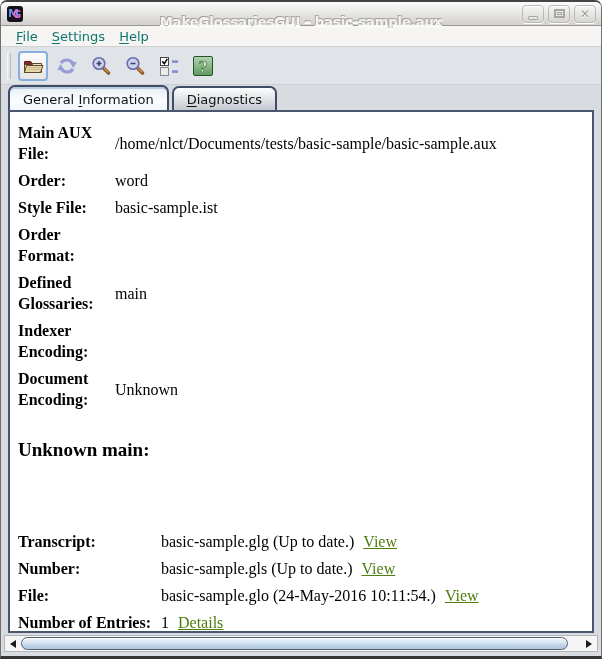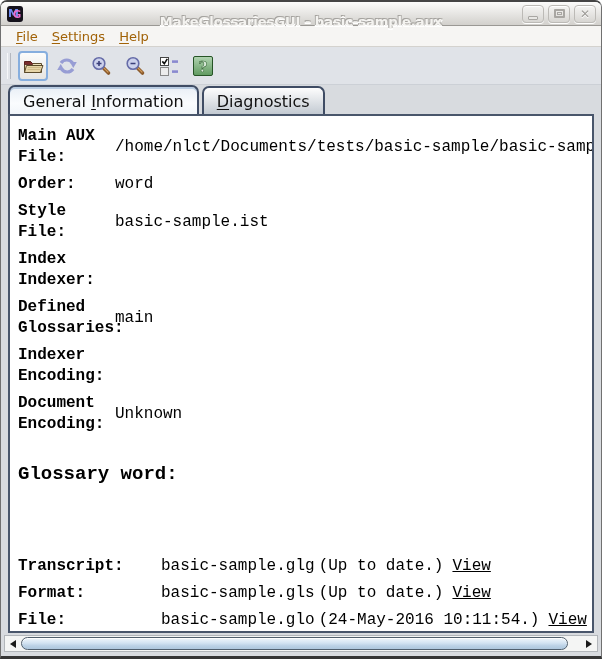--- a/index.html
+++ b/index.html
@@ -52,21 +52,21 @@
   .glyph-max > div { width:5px; height:3px; border:1px solid #a8a6a2; }
   .glyph-close { font:bold 12px "DejaVu Sans",sans-serif; color:#a09e9a; text-shadow:0 1px 0 #fff; }
 
   
   .menubar {
     height:21px; flex:0 0 21px;
     background:#f6f5f3;
     border-bottom:1px solid #d4d2ce;
     display:flex; align-items:center;
     padding-left:8px;
-    font-size:13px; color:#a16207;
+    font-size:13px; color:#0f766e;
   }
   .menu-item { padding:2px 7px; cursor:default; }
   .mn { text-decoration:underline; text-underline-offset:2px; }
 
   
   .toolbar {
     height:38px; flex:0 0 38px;
     background:#e0e3e8;
     border-bottom:1px solid #ccd0d6;
     display:flex; align-items:center;
@@ -79,58 +79,58 @@
     border-radius:4px; cursor:default;
   }
   .tb-btn.focused {
     border:2px solid #86aede;
     background:linear-gradient(#fcfcfb,#e7e5e1);
   }
 
   
   .tabbar { flex:0 0 25px; display:flex; align-items:flex-end; padding-left:7px; background:#d8dbdf; }
   .tab {
-    font-size:16px; color:#111;
+    font-size:13px; color:#111;
     padding:4px 13px 3px 13px;
     border:2px solid #3f4c64; border-bottom:none;
     border-radius:7px 7px 0 0;
     background:linear-gradient(#fdfdfd,#c3cad2);
     margin-right:3px; cursor:default; position:relative; z-index:2;
   }
   .tab.active {
     background:linear-gradient(#e9eff6 0%, #fafcfe 60%, #f2f6fa 100%);
     box-shadow:inset 0 2px 0 #b9cce2;
     padding-top:5px;
   }
 
   
   .content {
     flex:1 1 auto;
     margin:0 7px;
     border:2px solid #49566b;
     background:#ffffff;
     padding:10px 4px 0 8px;
-    font-family:Liberation Mono, monospace;
+    font-family:Liberation Serif, serif;
     font-size:16px; color:#000;
     overflow:hidden;
     line-height:21px;
   }
   .f-row { display:flex; align-items:center; margin-bottom:6px; }
   .f-label { width:97px; flex:0 0 97px; font-weight:bold; }
   .f-value { white-space:nowrap; }
 
   .g-head { font-size:19px; line-height:25px; font-weight:bold; margin-top:27px; }
 
   .g-rows { margin-top:69px; }
   .g-row { display:flex; margin-bottom:6px; }
   .g-label { width:143px; flex:0 0 143px; font-weight:bold; white-space:nowrap; }
   .g-file { white-space:nowrap; }
   .g-status { margin-left:4px; white-space:nowrap; }
   .g-status:empty { display:none; }
-  .g-link { margin-left:9px; color:#000000; text-decoration:underline; cursor:pointer; white-space:nowrap; }
+  .g-link { margin-left:9px; color:#4d7c0f; text-decoration:underline; cursor:pointer; white-space:nowrap; }
 
   
   .hscroll {
     flex:0 0 17px;
     margin:2px 3px 4px 3px;
     display:flex; align-items:center;
     background:#f4f5f4;
     border:1px solid #b2b6ba;
   }
   .scroll-arrow { width:16px; height:15px; display:flex; align-items:center; justify-content:center; cursor:default; }
@@ -253,45 +253,45 @@
     </div>
     <div class="f-row">
       <div class="f-label">Order:</div>
       <div class="f-value">word</div>
     </div>
     <div class="f-row">
       <div class="f-label">Style File:</div>
       <div class="f-value">basic-sample.ist</div>
     </div>
     <div class="f-row">
-      <div class="f-label">Index Indexer:</div>
+      <div class="f-label">Order Format:</div>
     </div>
     <div class="f-row">
       <div class="f-label">Defined Glossaries:</div>
       <div class="f-value">main</div>
     </div>
     <div class="f-row">
       <div class="f-label">Indexer Encoding:</div>
     </div>
     <div class="f-row">
       <div class="f-label">Document Encoding:</div>
       <div class="f-value">Unknown</div>
     </div>
 
-    <div class="g-head">Glossary word:</div>
+    <div class="g-head">Unknown main:</div>
 
     <div class="g-rows">
       <div class="g-row">
         <div class="g-label">Transcript:</div>
         <span class="g-file">basic-sample.glg</span>
         <span class="g-status">(Up to date.)</span>
         <span class="g-link">View</span>
       </div>
       <div class="g-row">
-        <div class="g-label">Format:</div>
+        <div class="g-label">Number:</div>
         <span class="g-file">basic-sample.gls</span>
         <span class="g-status">(Up to date.)</span>
         <span class="g-link">View</span>
       </div>
       <div class="g-row">
         <div class="g-label">File:</div>
         <span class="g-file">basic-sample.glo</span>
         <span class="g-status">(24-May-2016 10:11:54.)</span>
         <span class="g-link">View</span>
       </div>

